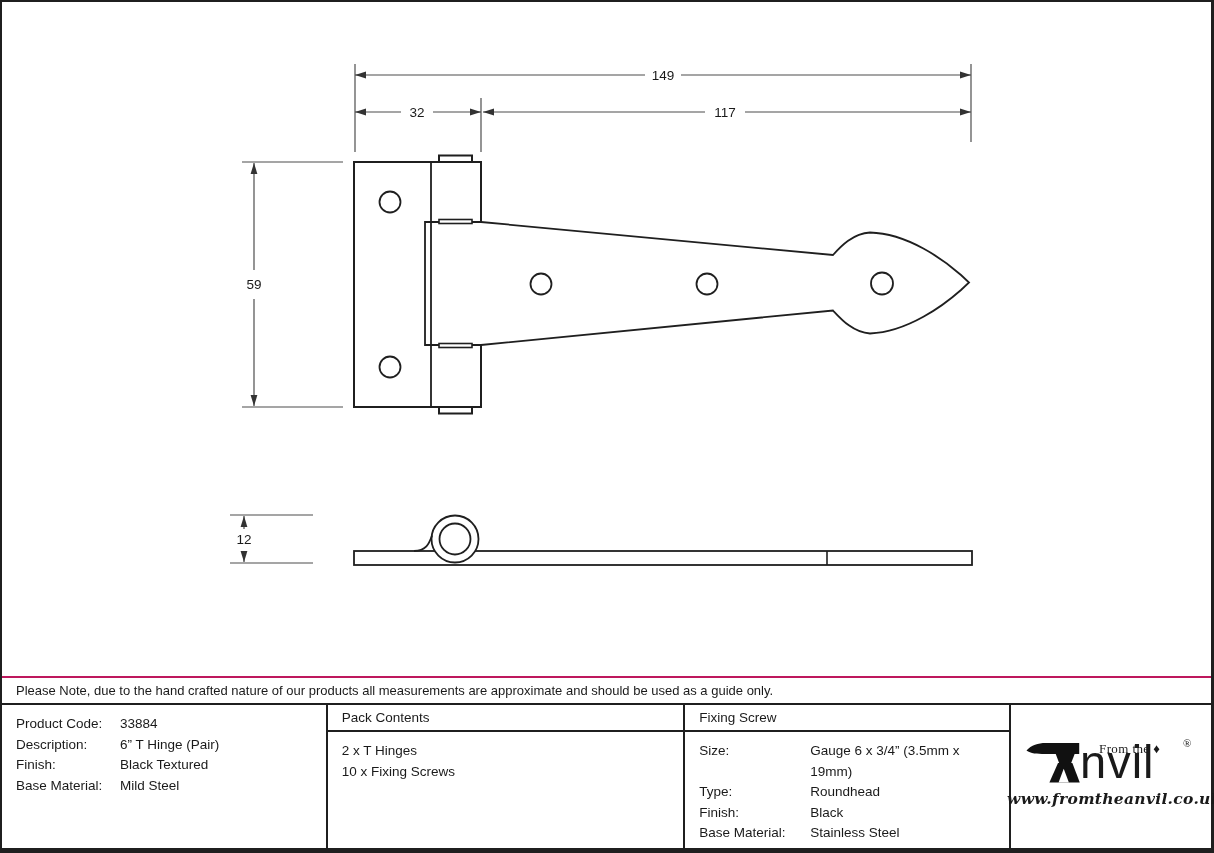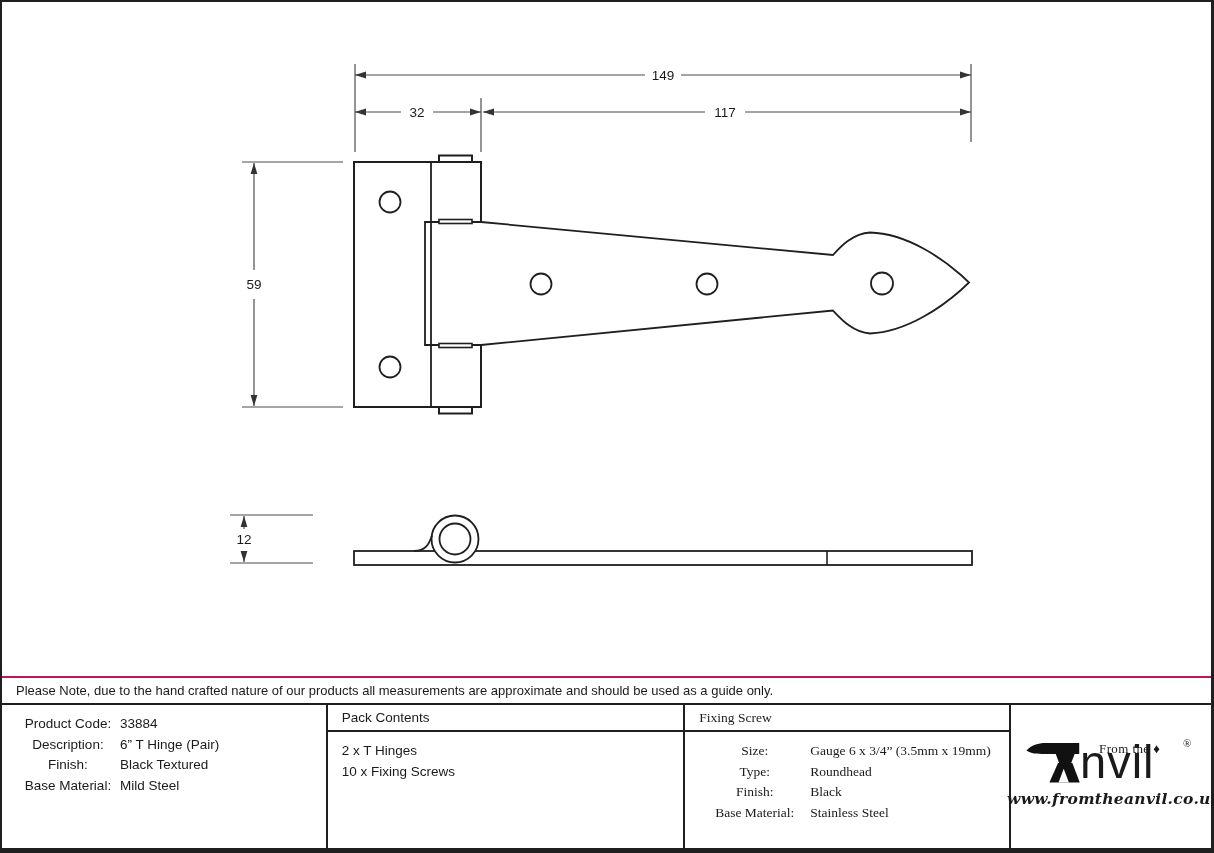--- a/index.html
+++ b/index.html
@@ -13,29 +13,29 @@
   .note-band {
     position:absolute; left:0; right:0; top:674px; height:29px;
     border-top:2px solid #be185d; border-bottom:2px solid #1f1f1f;
     display:flex; align-items:center; padding-left:14px;
     font-size:13px;
   }
   .spec-table { position:absolute; left:0; right:0; top:703px; bottom:0; display:flex; }
   .spec-col { height:100%; }
   .col-product { width:345px; }
   .col-pack   { width:381px; border-left:2px solid #1f1f1f; }
-  .col-screw  { width:347px; border-left:2px solid #1f1f1f;font-family:Liberation Serif, serif; }
+  .col-screw  { width:347px; border-left:2px solid #1f1f1f; }
   .col-logo   { flex:1; border-left:2px solid #1f1f1f; display:flex; align-items:center; justify-content:center; }
   .col-header {
     height:27px; border-bottom:2px solid #1f1f1f; display:flex; align-items:center;
     padding-left:14px; font-size:13.5px;
   }
   .col-body { padding:9px 6px 0 14px; font-size:13.5px; }
   .kv-row { display:flex; line-height:20.6px; }
-  .kv-label { flex:0 0 104px;text-align:center; }
+  .kv-label { flex:0 0 104px; }
   .col-screw .kv-label { flex:0 0 111px; }
   .pc-line { line-height:20.6px; }
   
   .logo-box { position:relative; width:200px; height:76px; margin-top:-6px; }
   .logo-anvil { position:absolute; left:14px; top:3px; }
   .logo-fromthe {
     position:absolute; left:88px; top:5px; font-family:"Liberation Serif", serif;
     font-size:13px; letter-spacing:0.4px; white-space:nowrap;
   }
   .logo-nvil {

